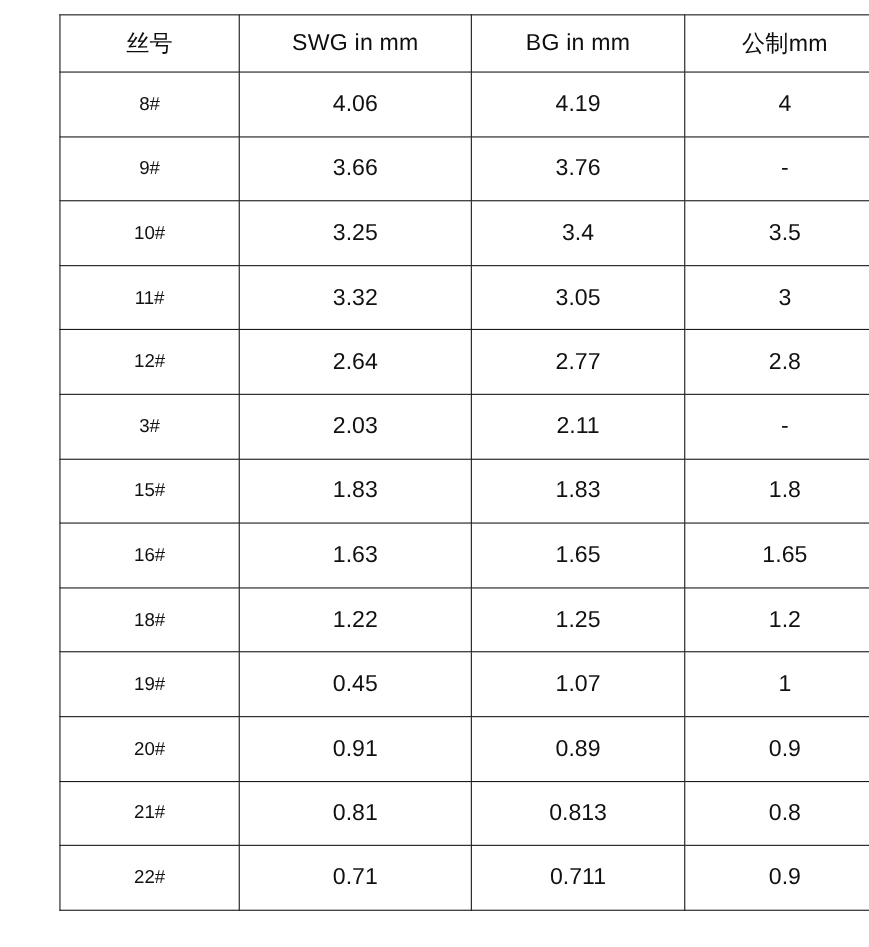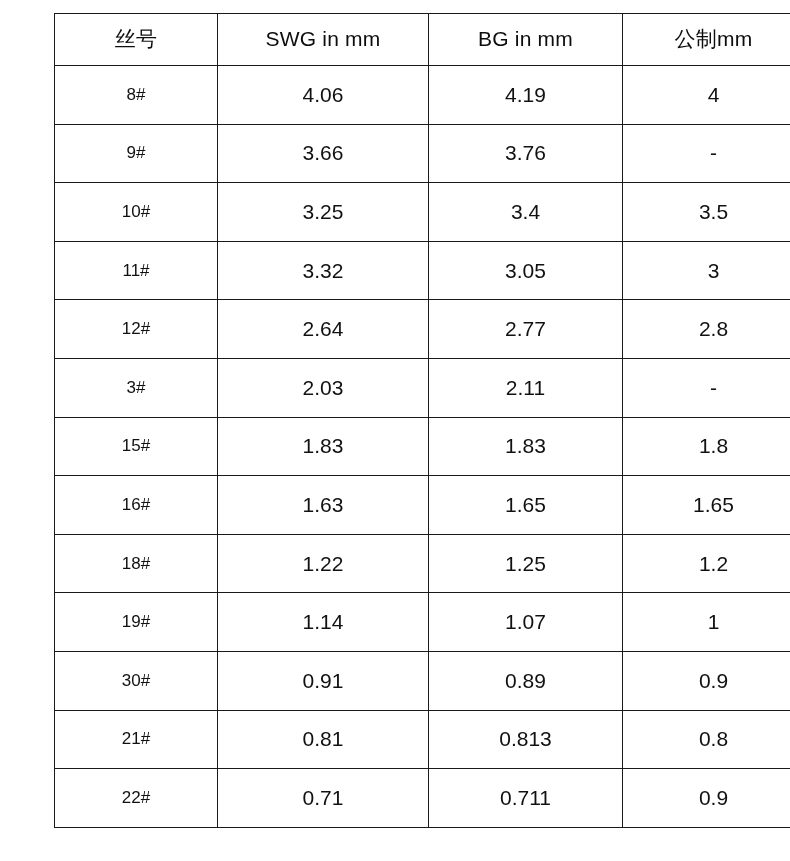--- a/index.html
+++ b/index.html
@@ -126,26 +126,26 @@
           <td class="col-metric">1.65</td>
         </tr>
         <tr>
           <td class="col-gauge">18#</td>
           <td class="col-swg">1.22</td>
           <td class="col-bg">1.25</td>
           <td class="col-metric">1.2</td>
         </tr>
         <tr>
           <td class="col-gauge">19#</td>
-          <td class="col-swg">1.14</td>
+          <td class="col-swg">0.45</td>
           <td class="col-bg">1.07</td>
           <td class="col-metric">1</td>
         </tr>
         <tr>
-          <td class="col-gauge">30#</td>
+          <td class="col-gauge">20#</td>
           <td class="col-swg">0.91</td>
           <td class="col-bg">0.89</td>
           <td class="col-metric">0.9</td>
         </tr>
         <tr>
           <td class="col-gauge">21#</td>
           <td class="col-swg">0.81</td>
           <td class="col-bg">0.813</td>
           <td class="col-metric">0.8</td>
         </tr>

